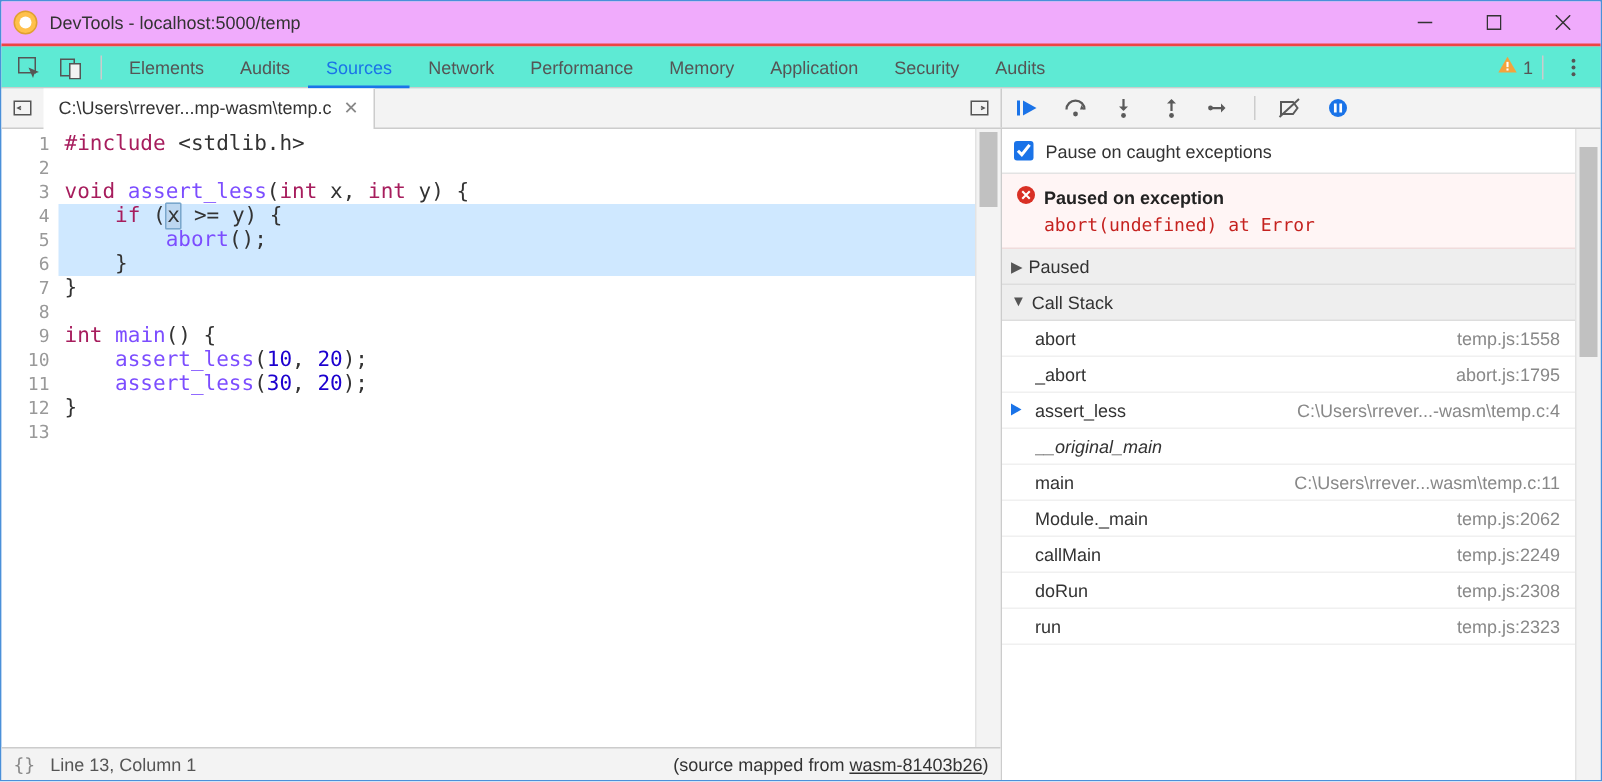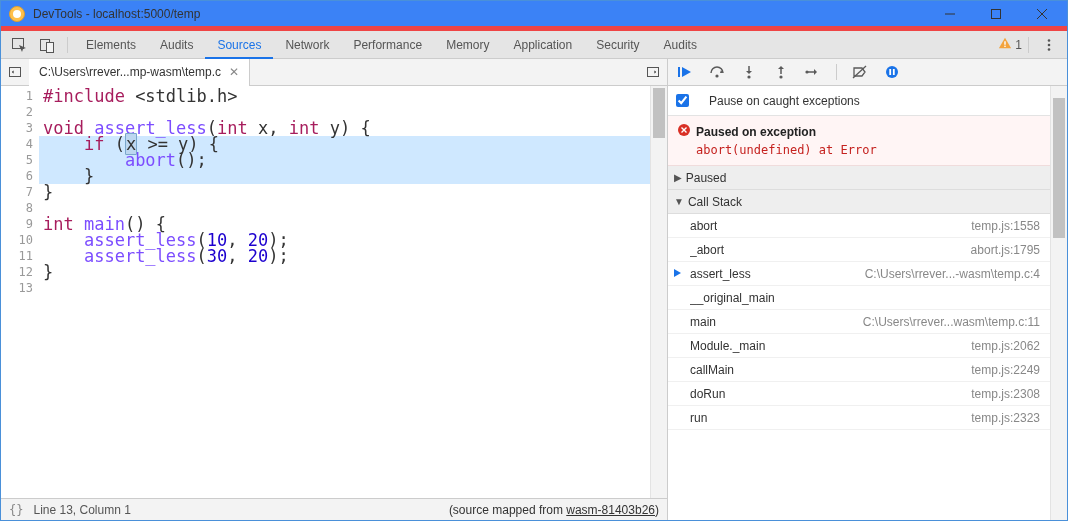--- a/index.html
+++ b/index.html
@@ -1,25 +1,25 @@
 <!DOCTYPE html>
 <html><head>
 <meta charset="utf-8">
 <style>
   * { margin: 0; padding: 0; box-sizing: border-box; }
   body { font-family: "Segoe UI", Arial, sans-serif; font-size: 12px; color: #333; background: #fff; overflow: hidden; }
   .window { width: 1068px; height: 521px; border: 1px solid #4a90d9; display: flex; flex-direction: column; }
-  .titlebar { height: 30px; background: #3b82f6; display: flex; align-items: center; padding: 0 2px 0 8px; border-bottom: 5px solid #ef4444; }
+  .titlebar { height: 30px; background: #f0abfc; display: flex; align-items: center; padding: 0 2px 0 8px; border-bottom: 2px solid #ef4444; }
   .titlebar .favicon { width: 16px; height: 16px; border-radius: 50%; background: #ffc04c; border: 1px solid #e0a030; margin-right: 8px; display: inline-flex; align-items: center; justify-content: center; }
   .titlebar .favicon::after { content: ""; width: 8px; height: 8px; border-radius: 50%; background: #fff; }
   .title-text { flex: 0 0 auto; font-size: 12px; color: #333; }
   .tspacer { flex: 1; }
   .winbtn { width: 46px; height: 30px; display: flex; align-items: center; justify-content: center; color: #333; }
 
-  .tabbar { height: 28px; display: flex; align-items: center; border-bottom: 1px solid #ccc; padding: 0 4px; gap: 0; background: #e5e5e5; }
+  .tabbar { height: 28px; display: flex; align-items: center; border-bottom: 1px solid #ccc; padding: 0 4px; gap: 0; background: #5eead4; }
   .tabbar .iconbtn { width: 28px; height: 26px; display: flex; align-items: center; justify-content: center; color: #555; }
   .tab { padding: 0 12px; height: 28px; display: flex; align-items: center; color: #555; cursor: default; }
   .tab.active { color: #1a73e8; box-shadow: inset 0 -2px 0 #1a73e8; }
   .tabbar .spacer { flex: 1; }
   .warn-badge { display: flex; align-items: center; gap: 3px; color: #555; margin-left: 6px; }
   .warn-badge .tri { color: #f3a33d; }
   .tabbar .sep { width: 1px; height: 16px; background: #ccc; margin: 0 6px; }
 
   .subbar { height: 27px; display: flex; align-items: stretch; border-bottom: 1px solid #ccc; background: #f3f3f3; }
   .sub-left { display: flex; align-items: center; flex: 0 0 667px; border-right: 1px solid #ccc; }
@@ -30,21 +30,21 @@
   .filetab .close { color: #888; font-size: 12px; }
   .sub-left-spacer { flex: 1; }
 
   .dbg-btn { display: flex; align-items: center; justify-content: center; width: 22px; height: 20px; color: #5a5a5a; }
   .dbg-sep { width: 1px; height: 16px; background: #ccc; margin: 0 2px; }
 
   .main { flex: 1; display: flex; min-height: 0; }
   .editor-pane { flex: 0 0 667px; display: flex; flex-direction: column; border-right: 1px solid #ccc; min-width: 0; }
   .editor-scroll { flex: 1; display: flex; overflow: hidden; position: relative; }
   .gutter { width: 38px; text-align: right; padding: 2px 6px 2px 2px; color: #999; font-family: Consolas, monospace; font-size: 12px; line-height: 16px; background: #fff; user-select: none; }
-  .code { flex: 1; font-family: Consolas, monospace; font-size: 17px; line-height: 16px; padding: 2px 0; white-space: pre; position: relative; }
+  .code { flex: 1; font-family: Consolas, monospace; font-size: 14px; line-height: 16px; padding: 2px 0; white-space: pre; position: relative; }
   .code .line { height: 16px; padding: 0 4px; }
   .gutter .gl { height: 16px; }
   .kw { color: #a71d5d; }
   .fn { color: #7c4dff; }
   .num { color: #1c00cf; }
   .hl-line { background: #cfe8ff; }
   .token-hl { background: #bdd7f0; border: 1px solid #7aa7cc; border-radius: 1px; padding: 0 0; }
   .editor-vscroll { width: 17px; background: #f3f3f3; border-left: 1px solid #e3e3e3; position: relative; }
   .editor-vscroll .thumb { position: absolute; left: 2px; right: 2px; top: 2px; height: 50px; background: #c1c1c1; border-radius: 0; }
 
@@ -52,37 +52,37 @@
   .statusbar .braces { font-family: Consolas, monospace; color: #888; }
   .statusbar .spacer { flex: 1; }
   .statusbar .maplink { color: #333; }
   .statusbar .maplink u { color: #333; }
 
   .right-pane { flex: 1; display: flex; min-width: 0; }
   .rp-content { flex: 1; display: flex; flex-direction: column; min-width: 0; overflow: hidden; }
   .rp-vscroll { width: 17px; background: #f3f3f3; border-left: 1px solid #e3e3e3; position: relative; }
   .rp-vscroll .thumb { position: absolute; left: 2px; right: 2px; top: 12px; height: 140px; background: #c1c1c1; }
 
-  .pause-row { height: 30px; display: flex; align-items: center; padding: 0 8px; gap: 20px; border-bottom: 1px solid #e3e3e3; }
+  .pause-row { height: 30px; display: flex; align-items: center; padding: 0 8px; gap: 8px; border-bottom: 1px solid #e3e3e3; }
   .pause-row input[type=checkbox] { accent-color: #1a73e8; width: 13px; height: 13px; }
 
   .exception-box { background: #fff5f5; border-bottom: 1px solid #f0dcdc; padding: 8px 10px 8px 10px; }
   .exception-box .row1 { display: flex; align-items: flex-end; gap: 6px; font-weight: 600; color: #222; }
   .exception-box .row1 .xicon { color: #d93025; }
   .exception-box .row2 { margin-top: 4px; color: #c5221f; font-family: Consolas, monospace; font-size: 12px; padding-left: 18px; }
 
   .section-head { height: 24px; background: #eee; border-bottom: 1px solid #ddd; display: flex; align-items: center; padding: 0 6px; gap: 4px; color: #333; }
   .section-head .tri { color: #555; font-size: 10px; }
 
   .callstack { display: flex; flex-direction: column; }
   .frame { display: flex; align-items: center; justify-content: space-between; padding: 4px 10px 4px 22px; border-bottom: 1px solid #f0f0f0; min-height: 24px; gap: 8px; position: relative; }
   .frame .fname { color: #333; white-space: nowrap; overflow: hidden; text-overflow: ellipsis; }
   .frame .floc { color: #888; white-space: nowrap; flex-shrink: 0; }
   .frame.current::before { content: ""; position: absolute; left: 6px; top: 7px; width: 0; height: 0; border-top: 4px solid transparent; border-bottom: 4px solid transparent; border-left: 7px solid #1a73e8; }
-  .frame.wrap { flex-wrap: wrap; }
+  .frame.wrap { flex-wrap: wrap; font-style: italic; }
   .frame.wrap .floc { width: 100%; text-align: right; }
 </style>
 </head>
 <body>
 
 <div class="window">
 
   <div class="titlebar">
     <span class="favicon"></span>
     <span class="title-text">DevTools - localhost:5000/temp</span>

